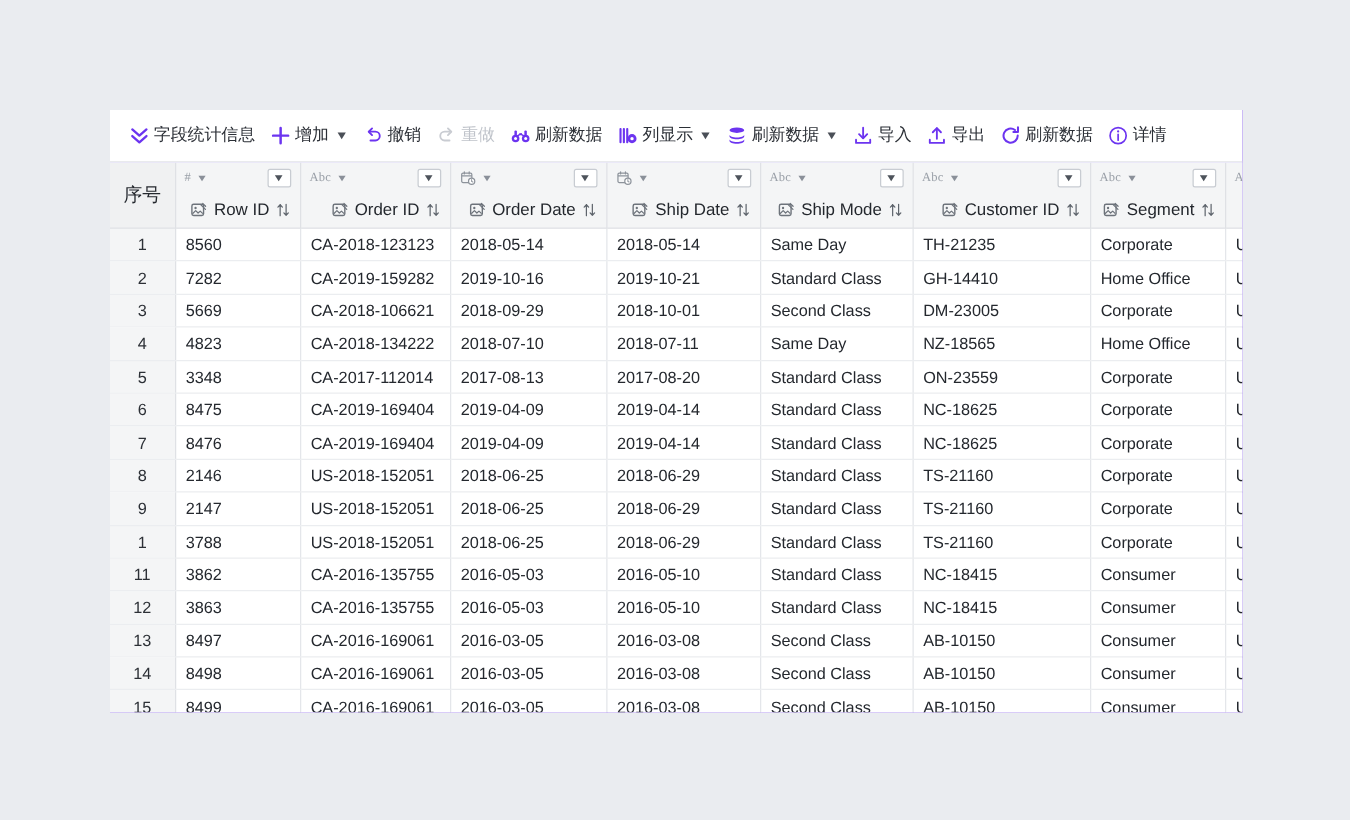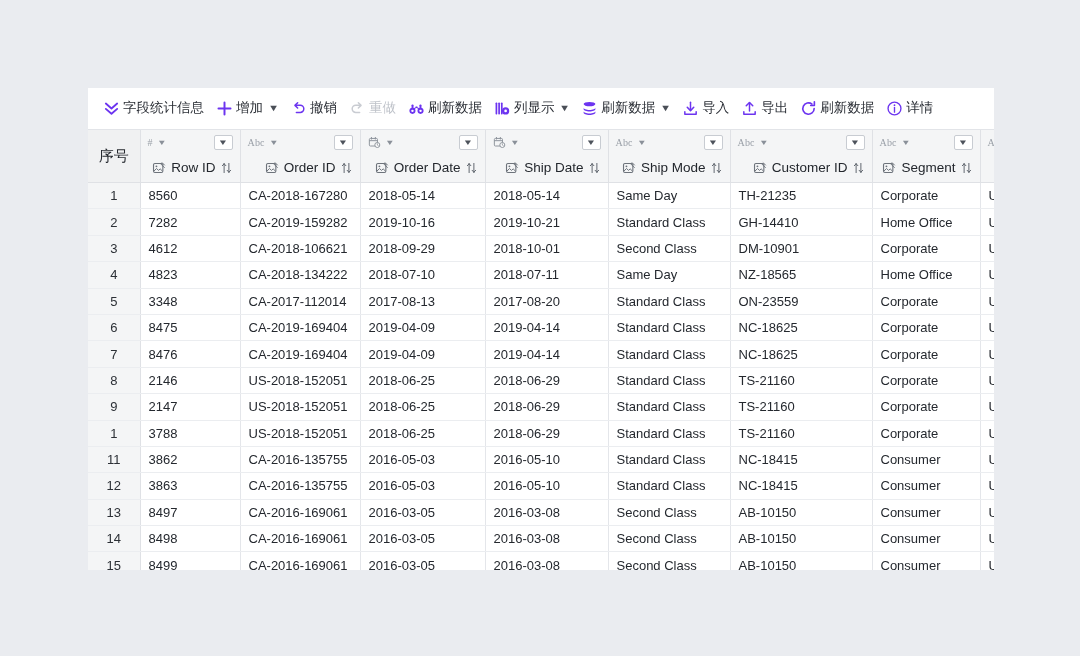--- a/index.html
+++ b/index.html
@@ -585,47 +585,47 @@
                   </span>
                 </div>
               </div>
             </th>
           </tr>
       </thead>
       <tbody id="body">
           <tr>
             <td class="idx">1</td>
             <td>8560</td>
-            <td>CA-2018-167280</td>
+            <td>CA-2018-123123</td>
             <td>2018-05-14</td>
             <td>2018-05-14</td>
             <td>Same Day</td>
             <td>TH-21235</td>
             <td>Corporate</td>
             <td>U</td>
           </tr>
           <tr>
             <td class="idx">2</td>
             <td>7282</td>
             <td>CA-2019-159282</td>
             <td>2019-10-16</td>
             <td>2019-10-21</td>
             <td>Standard Class</td>
             <td>GH-14410</td>
             <td>Home Office</td>
             <td>U</td>
           </tr>
           <tr>
             <td class="idx">3</td>
-            <td>4612</td>
+            <td>5669</td>
             <td>CA-2018-106621</td>
             <td>2018-09-29</td>
             <td>2018-10-01</td>
             <td>Second Class</td>
-            <td>DM-10901</td>
+            <td>DM-23005</td>
             <td>Corporate</td>
             <td>U</td>
           </tr>
           <tr>
             <td class="idx">4</td>
             <td>4823</td>
             <td>CA-2018-134222</td>
             <td>2018-07-10</td>
             <td>2018-07-11</td>
             <td>Same Day</td>

